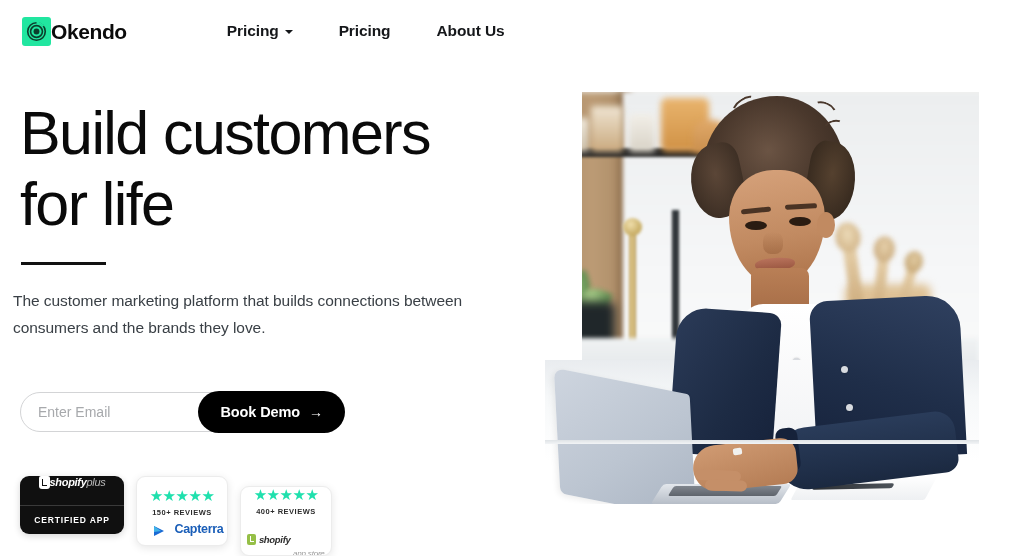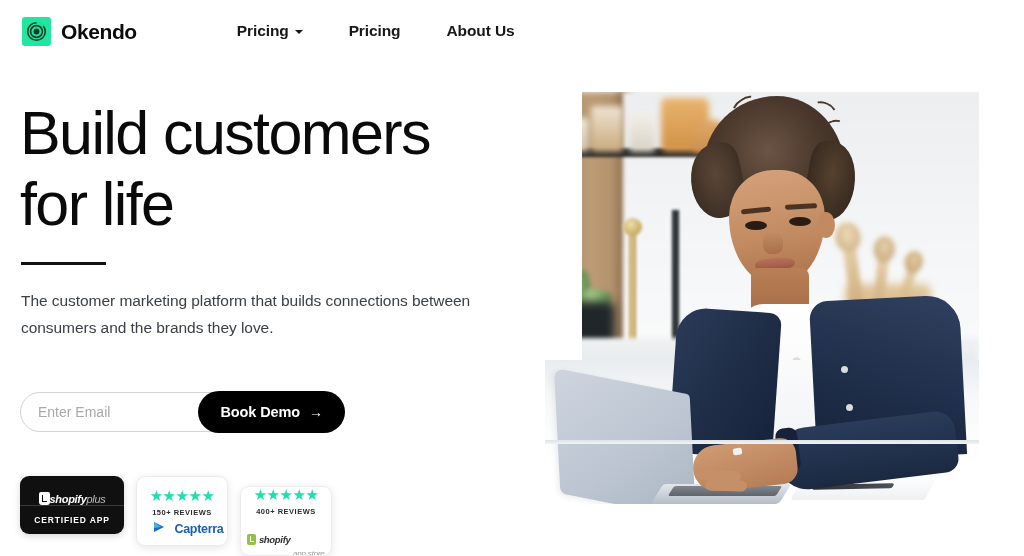--- a/index.html
+++ b/index.html
@@ -28,21 +28,20 @@
     width: 1024px;
     height: 62px;
     display: flex;
     align-items: center;
     background: #ffffff;
   }
 
   .brand {
     display: flex;
     align-items: center;
-    gap: 10px;
     margin-left: 22px;
     text-decoration: none;
     cursor: pointer;
   }
 
   .brand-mark {
     width: 29px;
     height: 29px;
     background: #21E6A0;
     border-radius: 3px;
@@ -114,21 +113,21 @@
     position: absolute;
     left: 21px;
     top: 200px;
     width: 85px;
     height: 3px;
     background: #111111;
   }
 
   .subhead {
     position: absolute;
-    left: 21px;
+    left: 13px;
     top: 226px;
     width: 462px;
     font-size: 15.5px;
     line-height: 1.72;
     color: #3a4046;
     letter-spacing: -0.05px;
   }
 
   
   .cta-row {
@@ -204,21 +203,21 @@
     align-items: center;
     justify-content: center;
     box-shadow: 0 2px 7px rgba(0,0,0,0.16);
     overflow: hidden;
     cursor: pointer;
   }
   .bsp-top {
     flex: 1;
     width: 100%;
     display: flex;
-    align-items: flex-end;
+    align-items: flex-start;
     justify-content: center;
     gap: 0;
   }
   .bsp-bag {
     width: 11px; height: 13px;
     background: #ffffff;
     border-radius: 2px 2px 3px 3px;
     position: relative;
     flex: none;
   }
@@ -284,21 +283,21 @@
   .reviews-count {
     font-size: 7.5px;
     font-weight: 700;
     letter-spacing: 0.5px;
     color: #2c2c2c;
     white-space: nowrap;
   }
 
   .capterra-logo {
     display: flex;
-    align-items: flex-start;
+    align-items: flex-end;
     gap: 10px;
     padding-left: 14px;
   }
   .cap-mark {
     width: 0; height: 0;
     border-top: 5px solid transparent;
     border-bottom: 5px solid transparent;
     border-left: 10px solid #1a6ad4;
     position: relative;
   }

